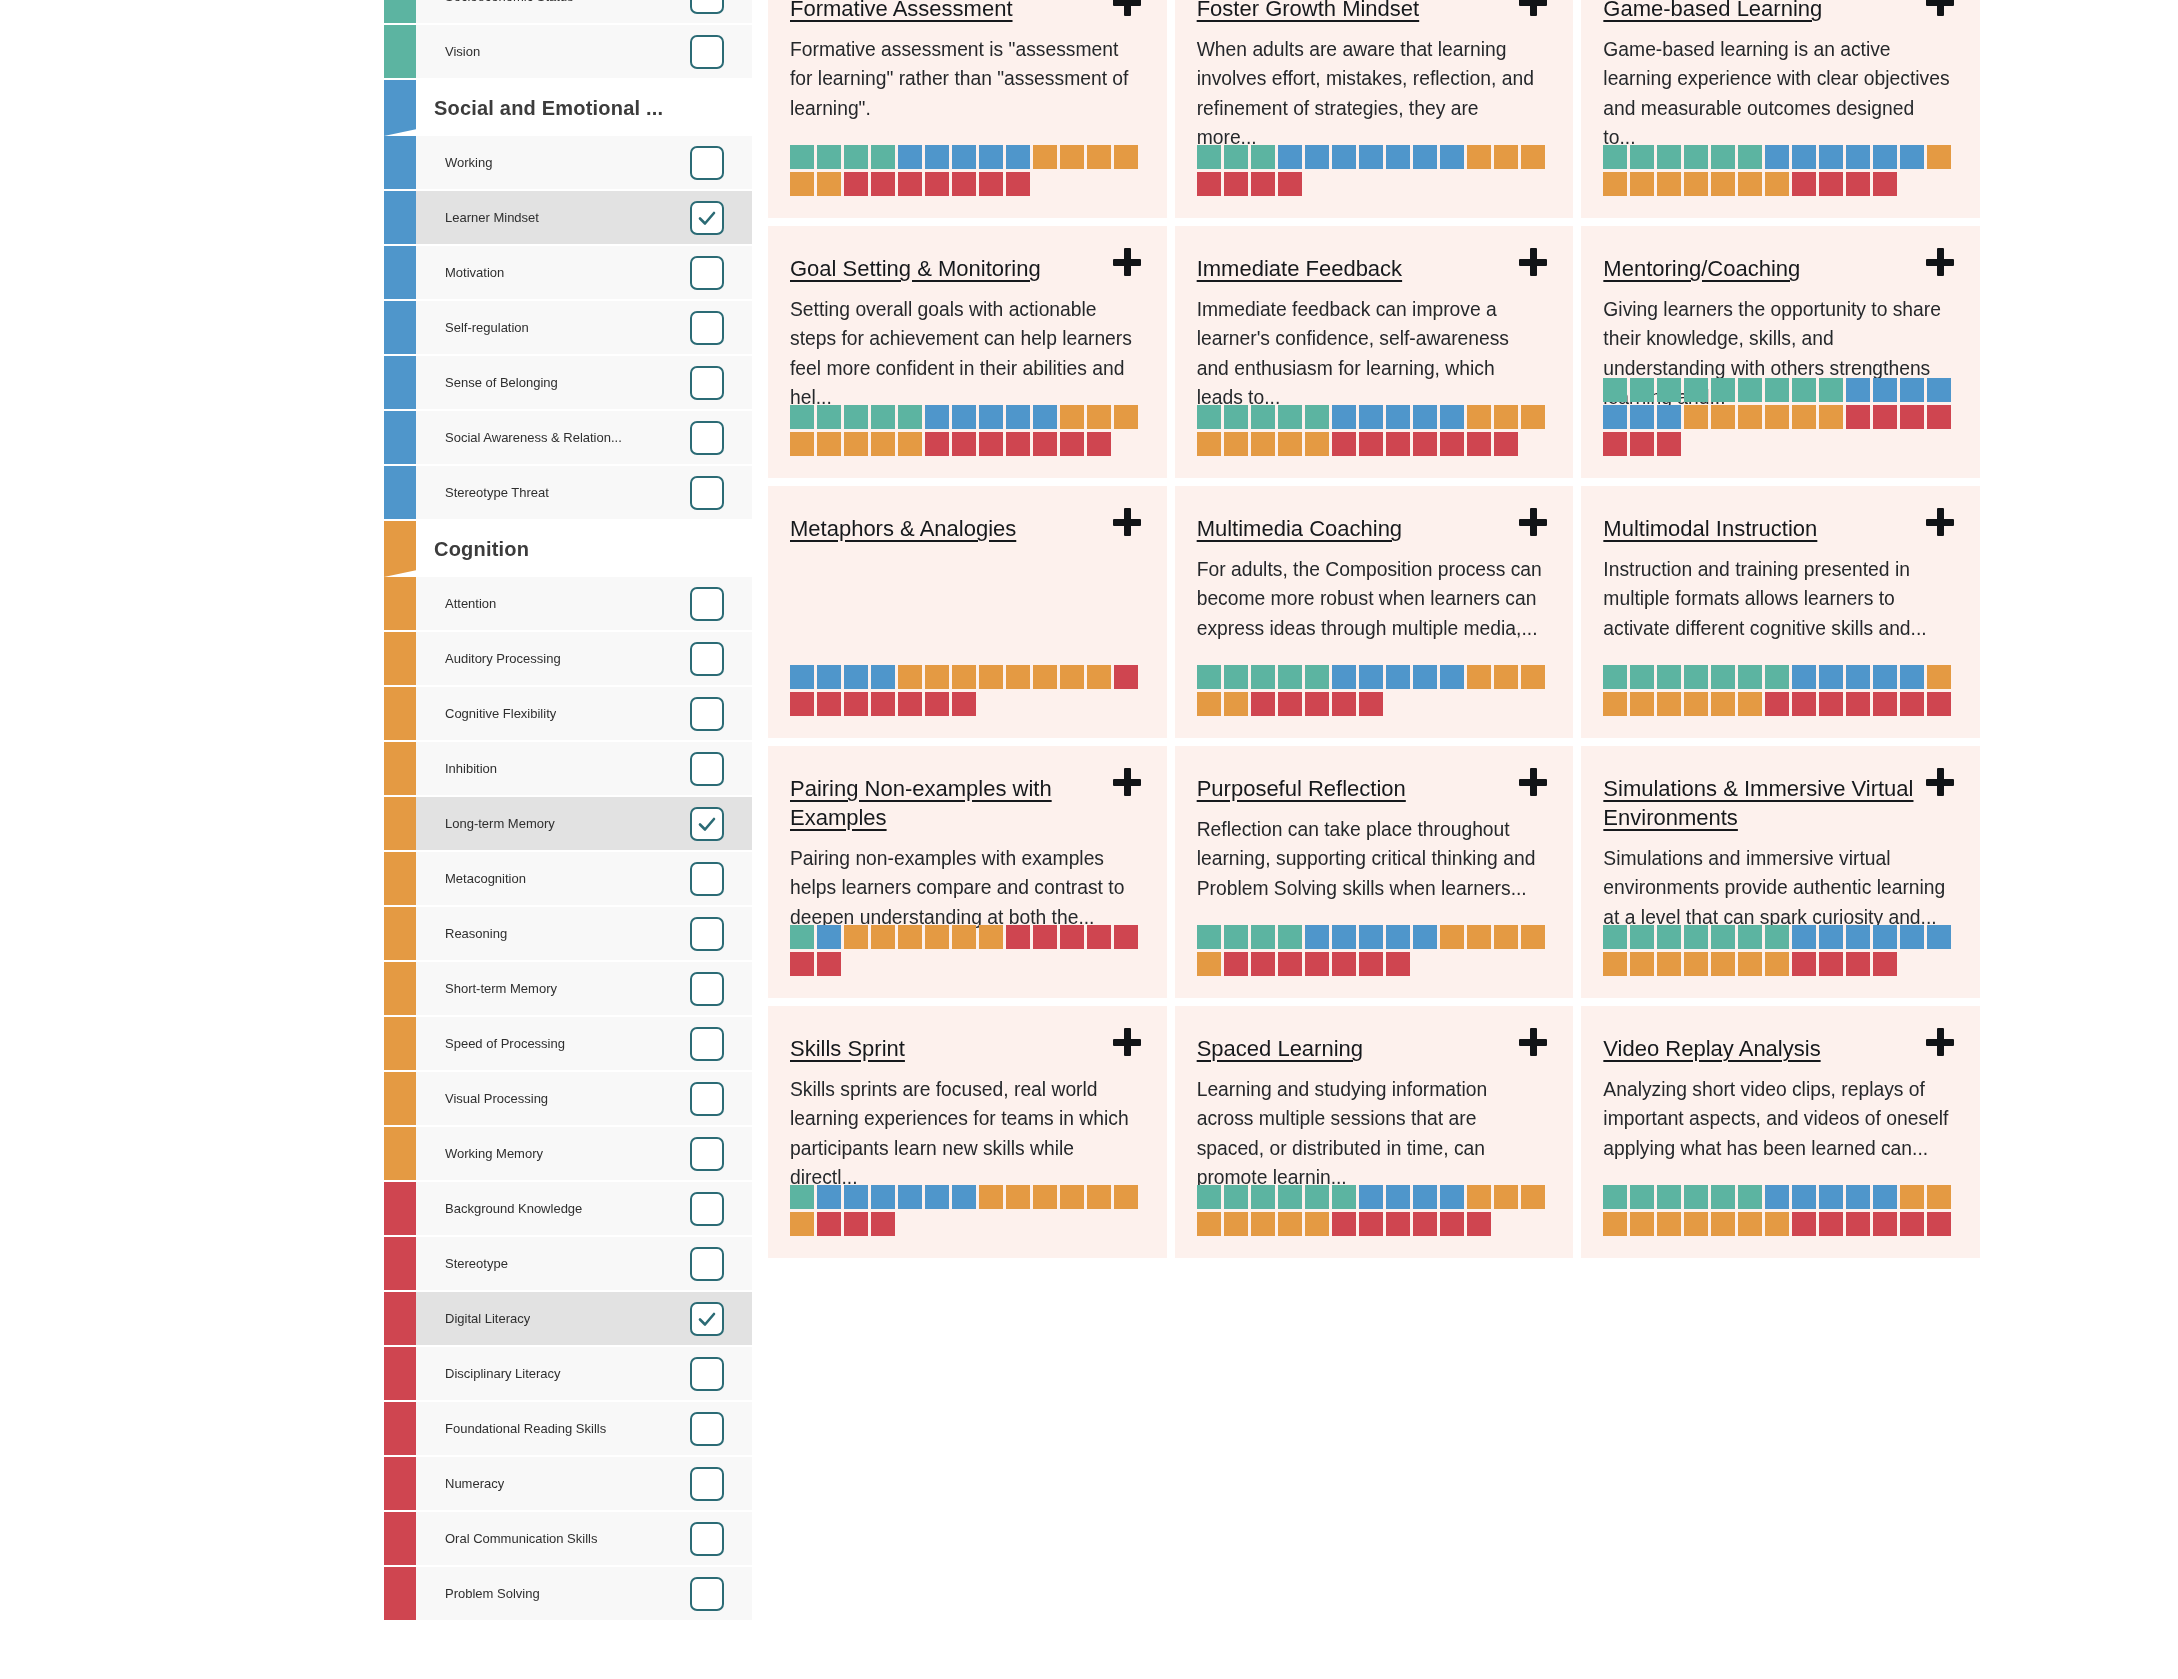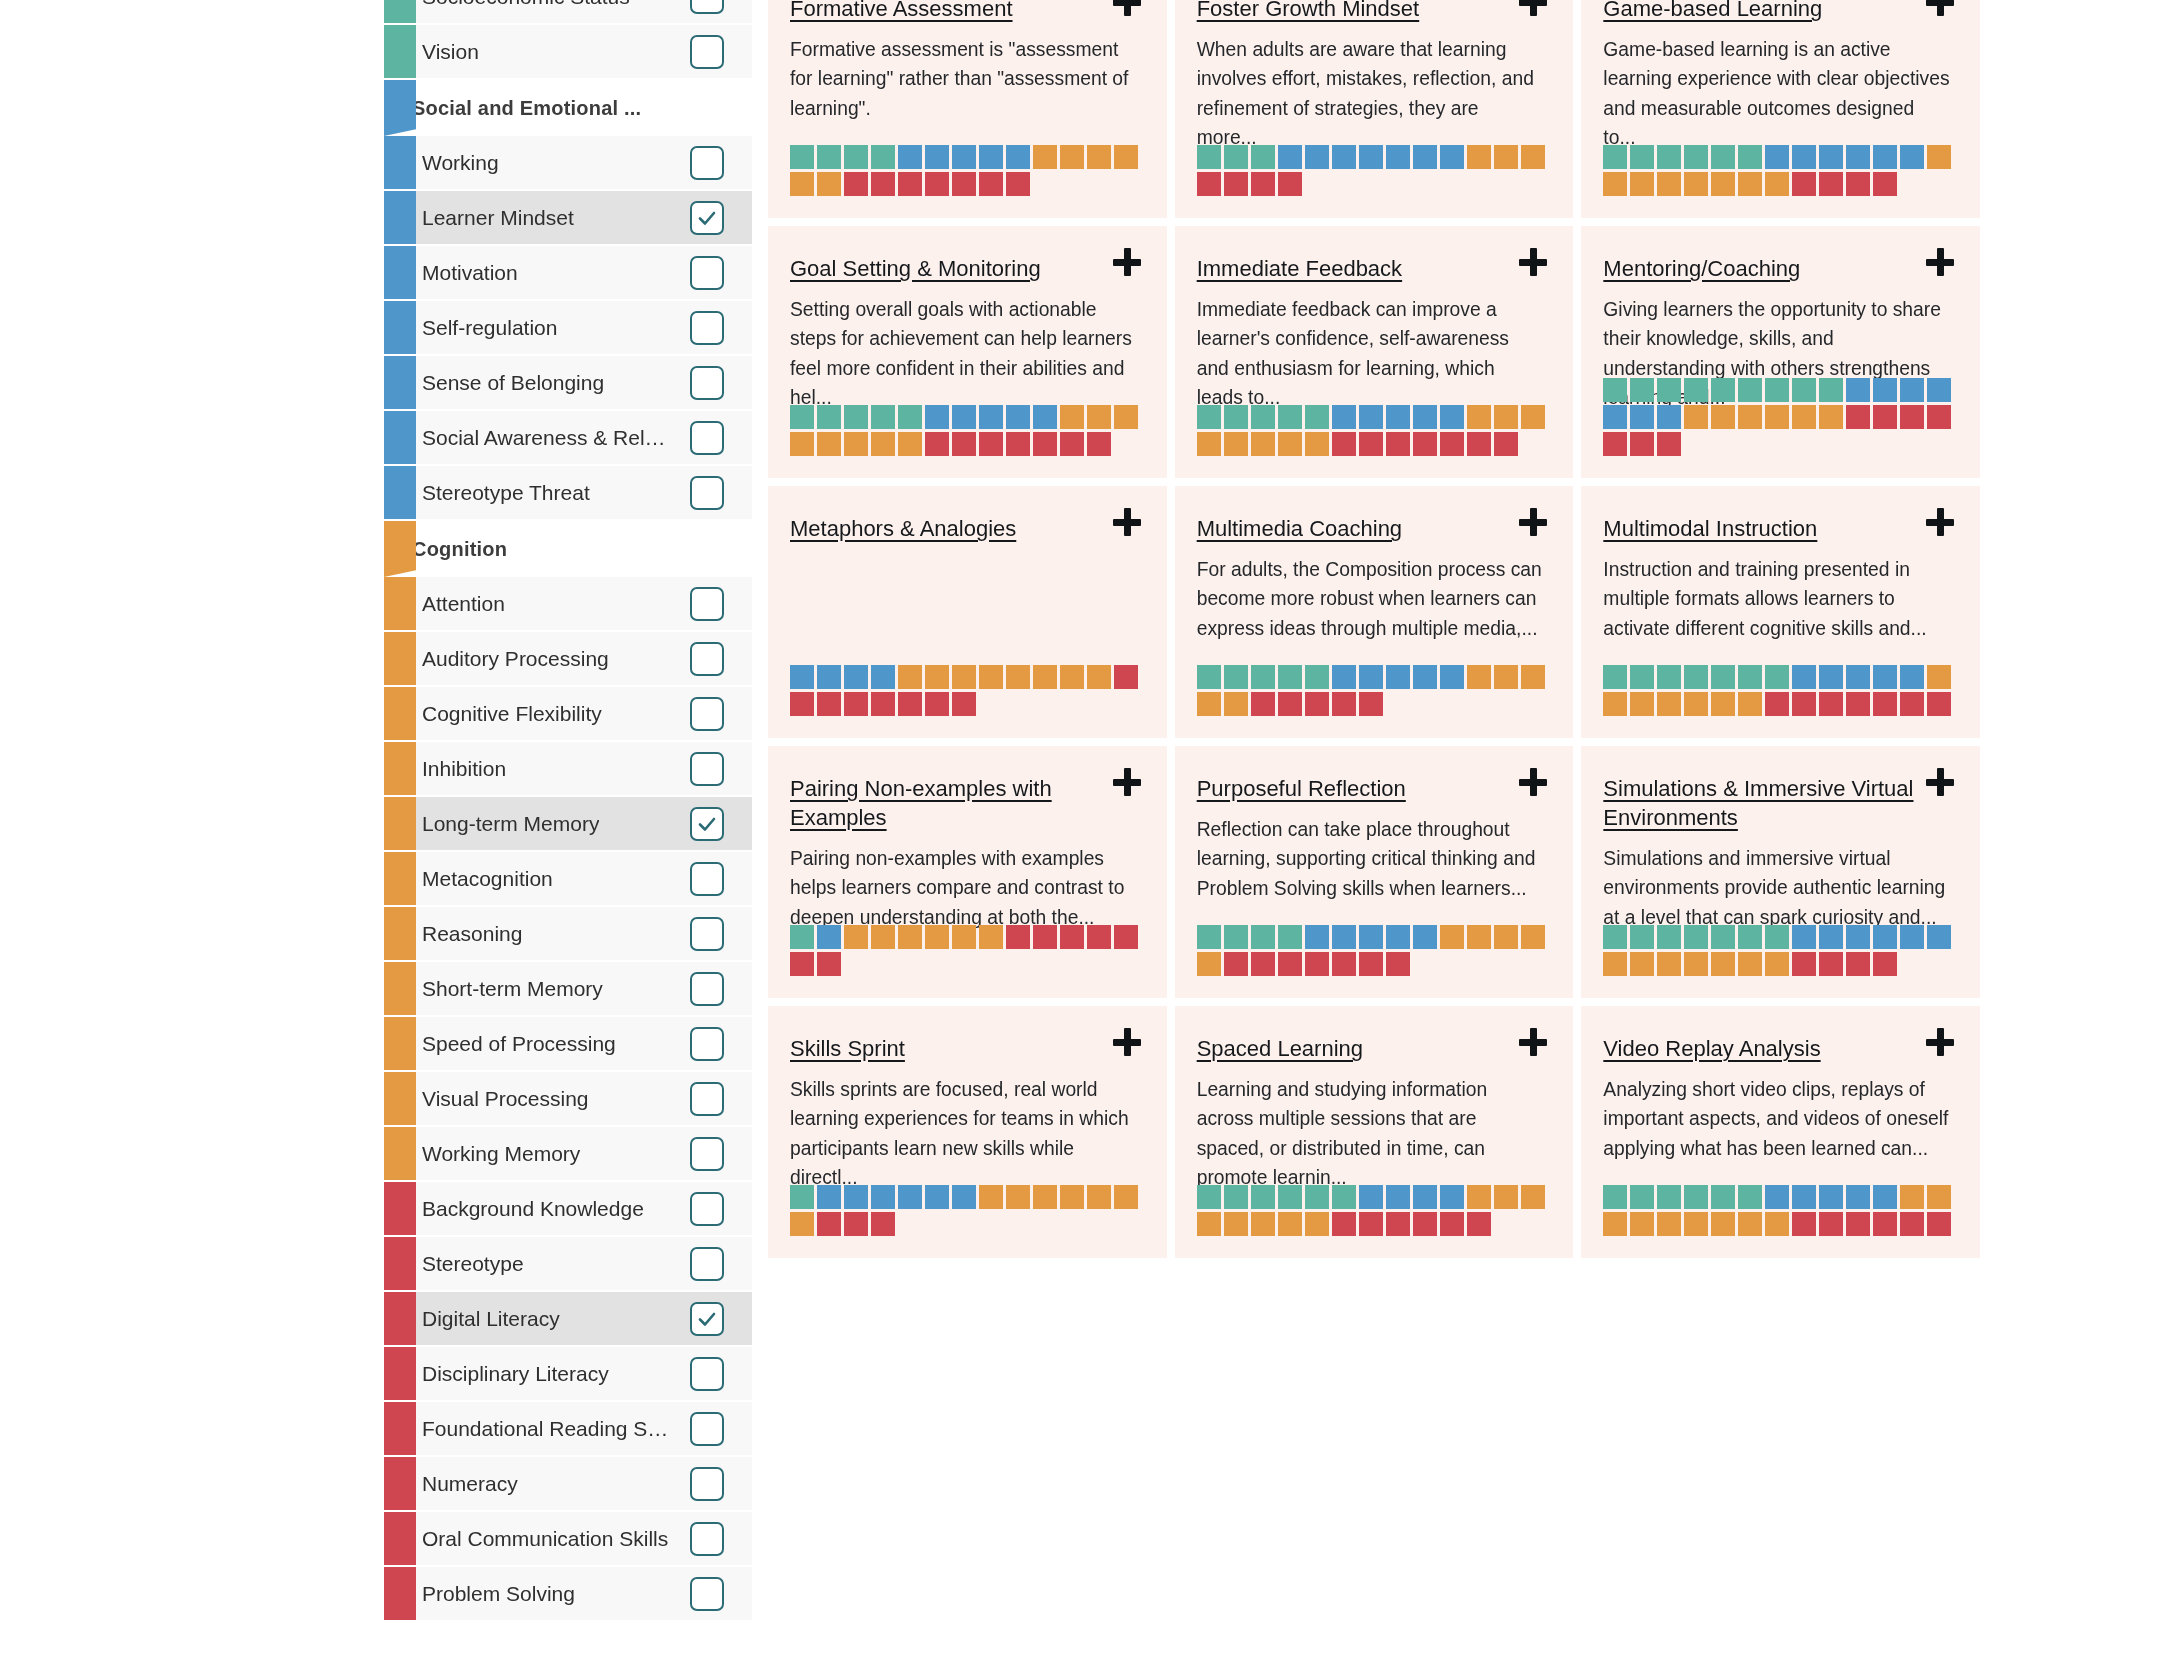--- a/index.html
+++ b/index.html
@@ -39,21 +39,21 @@
     width: 32px;
     height: 56px;
   }
   .sb-section .tab .flag {
     position: absolute;
     left: 0; top: 0;
     width: 32px; height: 56px;
     clip-path: polygon(0 0, 100% 0, 100% 88%, 0 100%);
   }
   .sb-section .sec-label {
-    margin-left: 28px;
+    margin-left: 50px;
     font-size: 20px;
     font-weight: bold;
     color: #3c3c3c;
     letter-spacing: 0.2px;
   }
 
   .sb-item {
     position: relative;
     height: 55px;
     display: flex;
@@ -61,22 +61,22 @@
     background: #f8f8f8;
     border-bottom: 2px solid #ffffff;
   }
   .sb-item.selected { background: #e2e2e2; }
   .sb-item .tab {
     position: absolute;
     left: 0; top: 0;
     width: 32px; height: 100%;
   }
   .sb-item .item-label {
-    margin-left: 38px;
-    font-size: 21px;
+    margin-left: 61px;
+    font-size: 13px;
     color: #2f2f2f;
     white-space: nowrap;
     overflow: hidden;
     text-overflow: ellipsis;
     max-width: 248px;
   }
   .sb-item .cb {
     position: absolute;
     right: 28px;
     top: 50%;

